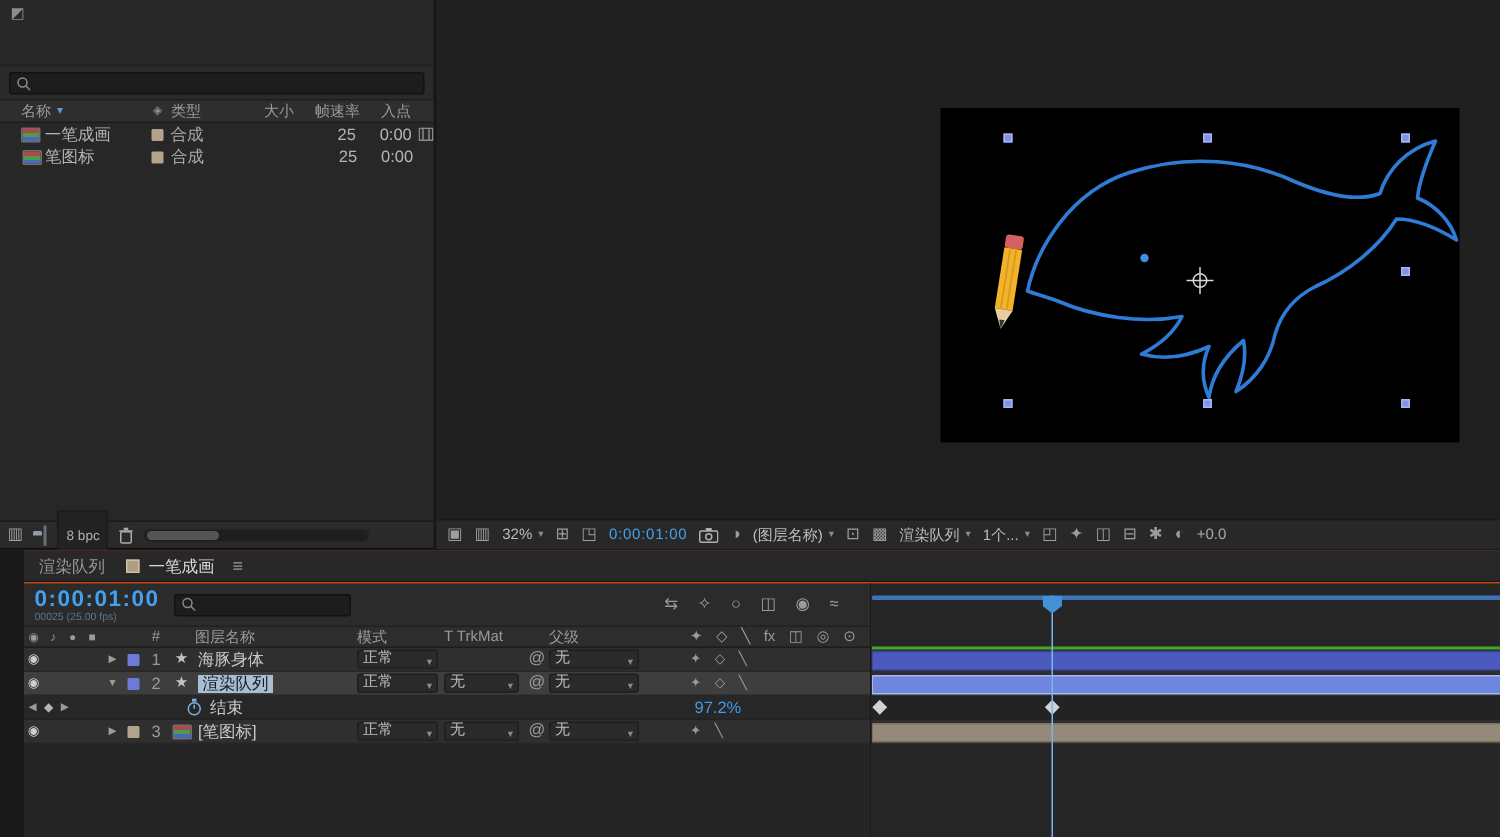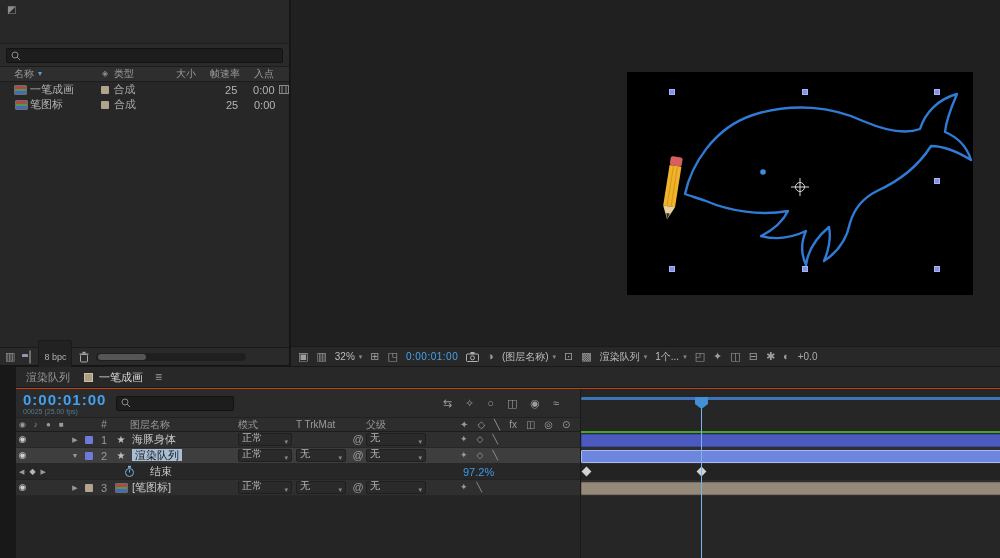--- a/index.html
+++ b/index.html
@@ -75,21 +75,21 @@
   .row.selected{background:#3e3e3e}
   .lname{padding-left:2px}
   .hl{background:#a9bdd3;color:#13181d;padding:0 3px}
   .star{color:#c0c0c8;font-size:10px}
   .eye{color:#cfcfcf;font-size:9px}
   .sw{font-size:9px;color:#9a9a9a}
   .prop-row{height:16px;display:flex;align-items:center;background:#272727;border-bottom:1px solid #222;color:#c8c8c8}
   .kf-nav{width:52px;display:flex;gap:5px;padding-left:3px;color:#9a9a9a;font-size:7px;align-items:center}
   .kf-nav .kfd{color:#b5b5b5;font-size:8px}
   .prop-indent{width:56px}
-  .prop-name{margin-left:15px}
+  .prop-name{margin-left:5px}
   .prop-val{width:147px;margin-left:auto;padding-left:30px;color:#3f9ae8}
   .tl-filler{flex:1;background:#252525}
 
   
   .tracks{position:absolute;left:565px;top:22px;right:0;bottom:0;background:#262626;overflow:hidden;z-index:1}
   .nav-line{position:absolute;top:8px;left:0;right:0;height:3px;background:#3d74b8;border-radius:2px}
   .ruler{position:absolute;top:11px;left:0;right:0;height:16px;border-bottom:1px solid #1c1c1c;background:#2a2a2a;color:#8d8d8d;font-size:9px}
   .ruler::after{content:"";position:absolute;bottom:0;left:0;right:0;height:4px;background:repeating-linear-gradient(90deg,#525252 0 1px,transparent 1px 24px)}
   .rl{position:absolute;top:2px}
   .track-stripe{position:absolute;left:0;right:0;height:16px;background:#2e2e2e}

